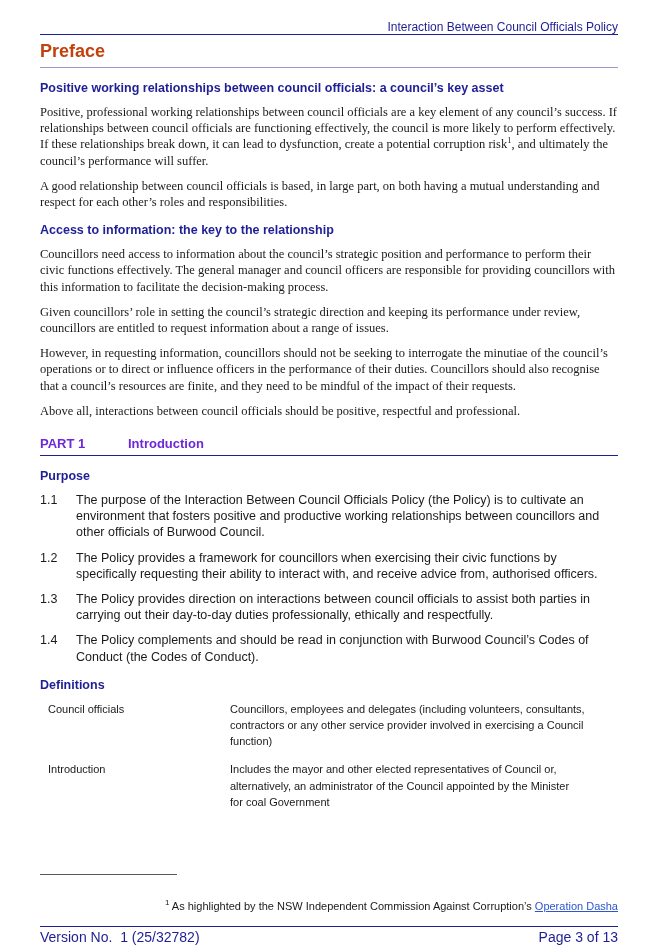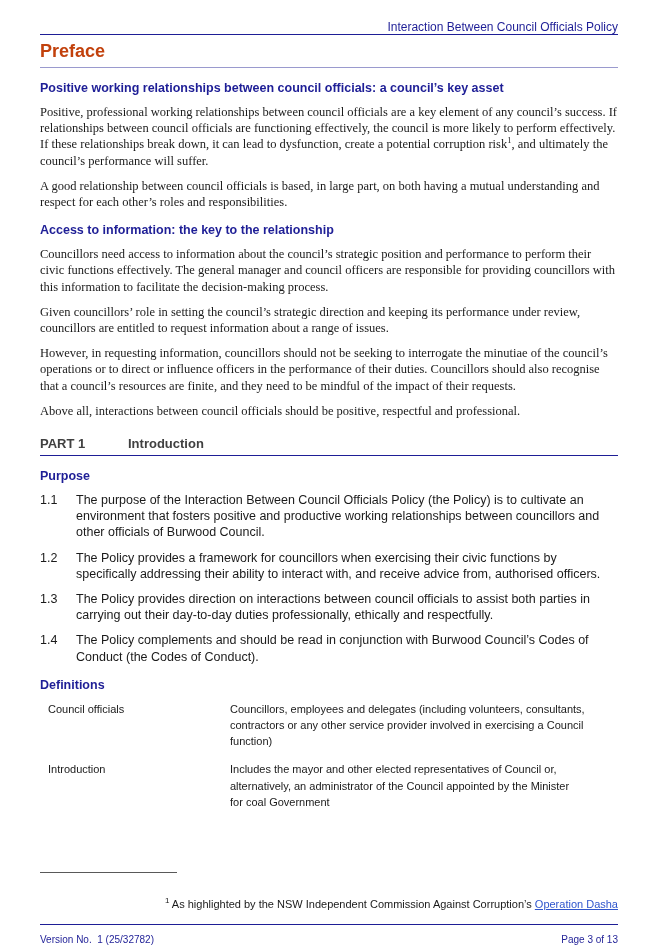--- a/index.html
+++ b/index.html
@@ -44,21 +44,21 @@
     line-height:16.2px;
     margin:0 0 9px 0;
     font-family:Liberation Serif, serif;
   }
   sup.fn-ref { font-size:8.5px; vertical-align:super; line-height:0; }
 
   
   .part-heading {
     font-size:13px;
     font-weight:bold;
-    color:#404040;
+    color:#6d28d9;
     margin-top:17px;
     padding-bottom:4px;
     border-bottom:1.5px solid #1e1e96;
   }
   .part-label { display:inline-block; width:88px; }
 
   
   .clause { display:flex; font-size:12.5px; line-height:16.2px; margin:0 0 9px 0; }
   .clause-num { flex:none; width:36px; }
   .clause-text { flex:1; }
@@ -72,22 +72,22 @@
   .bottom-zone { position:absolute; left:40px; right:38px; bottom:0; }
   .footnote-sep { width:137px; height:0; border-top:1.5px solid #595959; margin-bottom:24px; }
   .footnote { font-size:11px; line-height:14px; color:#1a1a1a; margin:0 0 13px 0;text-align:right; }
   .footnote sup { font-size:8px; vertical-align:super; line-height:0; }
   .footnote-link { color:#2f55cc; text-decoration:underline; cursor:pointer; }
   .footer-bar {
     border-top:1.2px solid #1e1e96;
     display:flex;
     justify-content:space-between;
     color:#1e1e96;
-    font-size:10px;
-    padding:9px 0 6px 0;
+    font-size:14px;
+    padding:2px 0 6px 0;
   }
 </style>
 </head>
 <body>
 
 <div class="page">
 
   <div class="doc-header">
     <span>Interaction Between Council Officials Policy</span>
   </div>
@@ -112,21 +112,21 @@
   </div>
 
   <div class="sub-heading">Purpose</div>
 
   <div class="clause">
     <span class="clause-num">1.1</span>
     <span class="clause-text">The purpose of the Interaction Between Council Officials Policy (the Policy) is to cultivate an environment that fosters positive and productive working relationships between councillors and other officials of Burwood Council.</span>
   </div>
   <div class="clause">
     <span class="clause-num">1.2</span>
-    <span class="clause-text">The Policy provides a framework for councillors when exercising their civic functions by specifically addressing their ability to interact with, and receive advice from, authorised officers.</span>
+    <span class="clause-text">The Policy provides a framework for councillors when exercising their civic functions by specifically requesting their ability to interact with, and receive advice from, authorised officers.</span>
   </div>
   <div class="clause">
     <span class="clause-num">1.3</span>
     <span class="clause-text">The Policy provides direction on interactions between council officials to assist both parties in carrying out their day-to-day duties professionally, ethically and respectfully.</span>
   </div>
   <div class="clause">
     <span class="clause-num">1.4</span>
     <span class="clause-text">The Policy complements and should be read in conjunction with Burwood Council’s Codes of Conduct (the Codes of Conduct).</span>
   </div>
 

